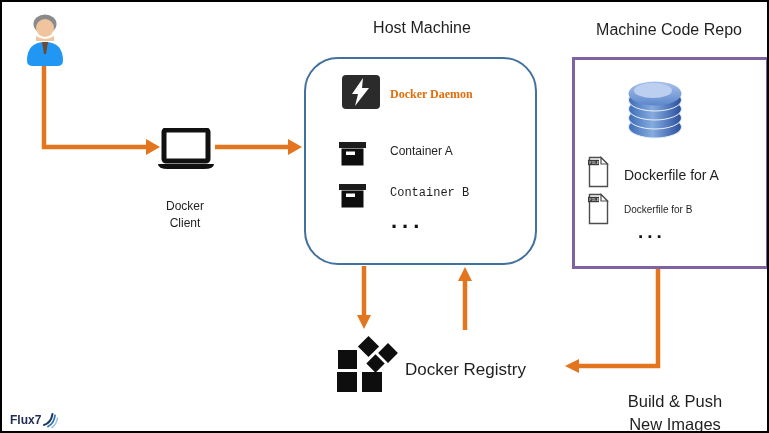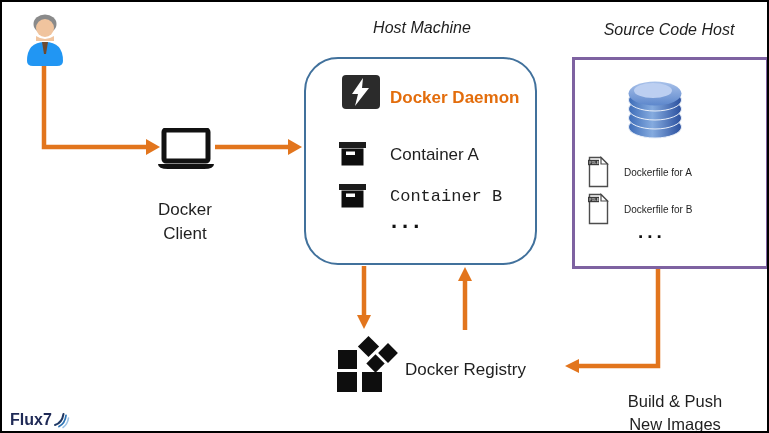--- a/index.html
+++ b/index.html
@@ -1,36 +1,36 @@
 <!DOCTYPE html>
 <html><head>
 <meta charset="utf-8">
 <style>
   html,body{margin:0;padding:0;background:#fff;font-family:"Liberation Sans",sans-serif;}
   #canvas{position:relative;width:765px;height:429px;border:2px solid #000;background:#fff;overflow:hidden;}
   .abs{position:absolute;}
-  .lbl{color:#1f1f1f;font-size:17px;line-height:1.4;white-space:pre-line;text-align:center;}
-  .box-title{color:#1f1f1f;font-size:16px;text-align:center;font-style:italic;}
+  .lbl{color:#1f1f1f;font-size:12px;line-height:1.4;white-space:pre-line;text-align:center;}
+  .box-title{color:#1f1f1f;font-size:16px;text-align:center;}
   #host-box{left:302px;top:55px;width:229px;height:204px;border:2px solid #41719C;border-radius:34px;background:#fff;}
   #repo-box{left:570px;top:55px;width:191px;height:206px;border:3px solid #7E62A1;background:#fff;}
   #host-title{left:330px;top:17px;width:180px;}
   #repo-title{left:577px;top:19px;width:180px;}
-  #daemon-label{left:388px;top:84px;font-size:17px;font-weight:bold;color:#E36D0C;}
+  #daemon-label{left:388px;top:84px;font-size:12px;font-weight:bold;color:#E36D0C;font-family:Liberation Serif, serif;}
   #container-a-label{left:388px;top:141px;}
   #container-b-label{left:388px;top:183px;font-family:Liberation Mono, monospace;}
   .ellipsis{font-weight:900;color:#111;letter-spacing:5px;font-size:22px;}
   #host-ellipsis{left:389px;top:206px;}
   #repo-ellipsis{left:636px;top:219px;font-size:19px;letter-spacing:4px;}
   #client-label{left:138px;top:196px;width:90px;}
-  #dockerfile-a-label{left:622px;top:164px;font-size:10px;}
+  #dockerfile-a-label{left:622px;top:164px;font-size:14px;}
   #dockerfile-b-label{left:622px;top:201px;font-size:10px;}
   #registry-label{left:403px;top:356px;font-size:17px;}
   #buildpush-label{left:598px;top:388px;width:150px;font-size:16.5px;line-height:1.38;}
   #logo{left:8px;top:408px;display:flex;align-items:center;gap:1px;}
-  #logo-text{font-size:16px;font-weight:bold;color:#1F2A56;letter-spacing:0px;}
+  #logo-text{font-size:12px;font-weight:bold;color:#1F2A56;letter-spacing:0px;}
   svg{display:block;}
 </style>
 </head>
 <body>
 
 <div id="canvas">
 
   <svg class="abs" style="left:0;top:0;" width="765" height="429" viewBox="0 0 765 429">
     <g stroke="#E2751D" stroke-width="4.5" fill="none">
       <path d="M42,62 L42,145 L144,145"></path>
@@ -82,21 +82,21 @@
   <svg class="abs" style="left:337px;top:181px;" width="27" height="25" viewBox="0 0 27 25">
     <rect x="0" y="1" width="27" height="6" fill="#1c1c1c"></rect>
     <rect x="2.5" y="7.5" width="22" height="17" fill="#0e0e0e"></rect>
     <rect x="7" y="10.5" width="9" height="3.5" fill="#fff"></rect>
   </svg>
   <div class="abs lbl" id="container-b-label">Container B</div>
 
   <div class="abs ellipsis" id="host-ellipsis">...</div>
 
   <div class="abs" id="repo-box"></div>
-  <div class="abs box-title" id="repo-title">Source Code Host</div>
+  <div class="abs box-title" id="repo-title">Machine Code Repo</div>
 
   <svg class="abs" style="left:624px;top:76px;" width="58" height="61" viewBox="0 0 58 61">
     <defs>
       <linearGradient id="dbBody" x1="0" y1="0" x2="1" y2="0">
         <stop offset="0" stop-color="#3d6cb8"></stop>
           <stop offset="0.45" stop-color="#85abdf"></stop>
           <stop offset="1" stop-color="#2a4f9e"></stop>
       </linearGradient>
       <linearGradient id="dbTop" x1="0" y1="0" x2="0" y2="1">
         <stop offset="0" stop-color="#a9c2ea"></stop>

